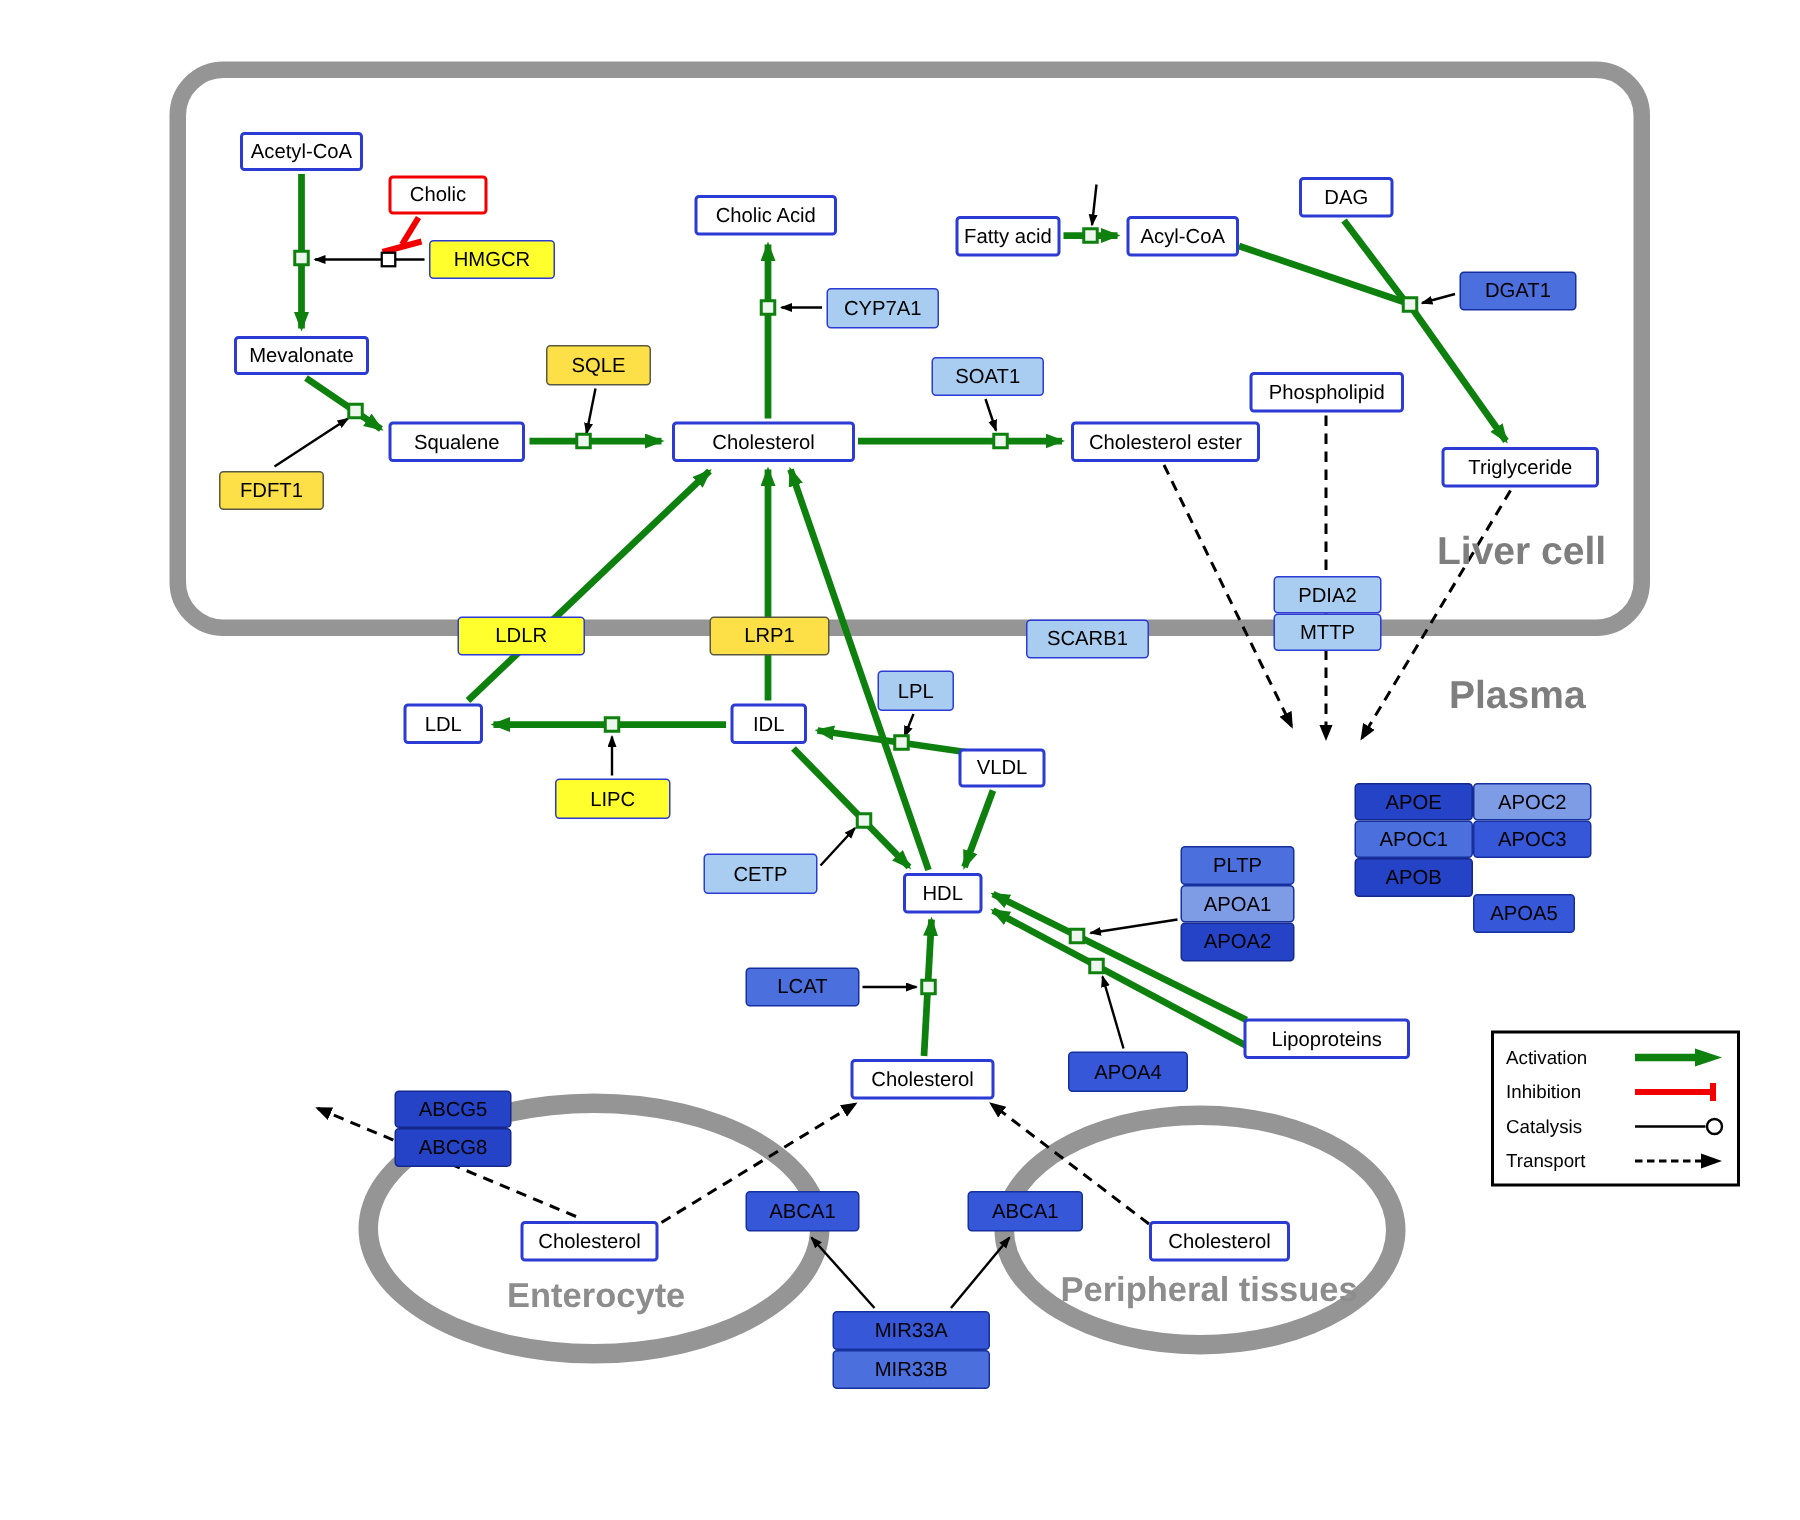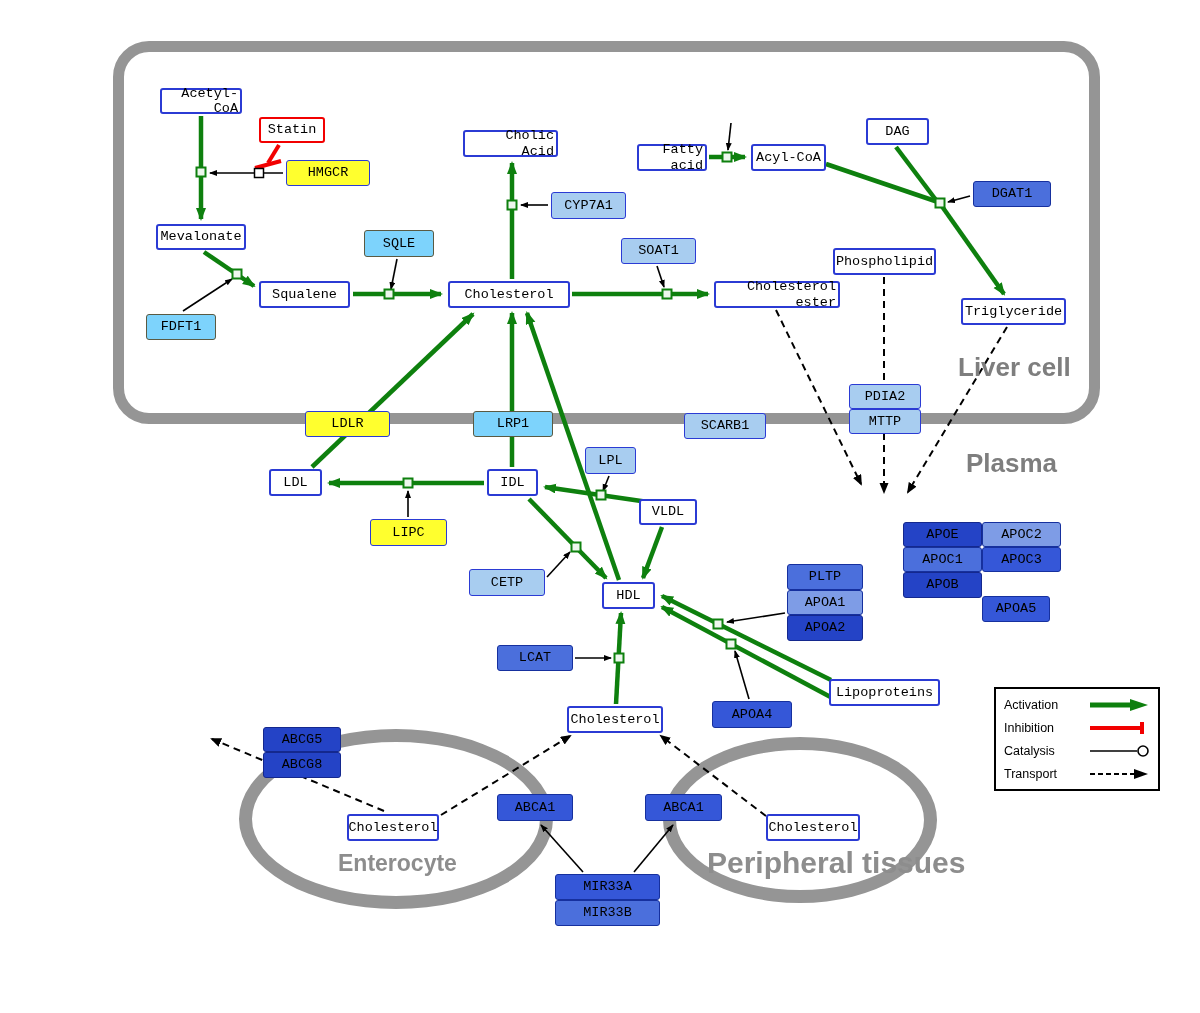--- a/index.html
+++ b/index.html
@@ -5,25 +5,25 @@
   html,body{margin:0;padding:0;background:#fff;}
   #canvas{position:relative;width:1200px;height:1013px;background:#fff;overflow:hidden;
           font-family:"Liberation Sans",sans-serif;}
   .cmp{position:absolute;box-sizing:border-box;z-index:1;background:transparent;}
   .cmp-rect{border:11px solid #959595;border-radius:36px;}
   .cmp-ellipse{border:13px solid #959595;border-radius:50%;}
   .cmp-label{position:absolute;z-index:3;font-weight:bold;color:#7e7e7e;white-space:nowrap;}
   #edges{position:absolute;left:0;top:0;z-index:2;pointer-events:none;}
   .node{position:absolute;display:flex;align-items:center;justify-content:center;text-align:right;
         font-size:13.5px;color:#000;box-sizing:border-box;border-radius:3px;z-index:3;line-height:1.12;
-        padding:0 2px;cursor:pointer;font-family:Liberation Mono, monospace;}
+        padding:0 2px;cursor:pointer;}
   .m   {background:#ffffff;border:2px solid #2b3bd4;}
   .drug{background:#ffffff;border:2.5px solid #f20000;}
   .gy  {background:#ffff2e;border:1.5px solid #2b3bd4;}
-  .gc  {background:#7dd3fc;border:1.5px solid #5a5a42;}
+  .gc  {background:#fde047;border:1.5px solid #5a5a42;}
   .gl  {background:#a8cdf0;border:1.5px solid #2b3bd4;}
   .gb  {background:#4b6fdc;border:1.5px solid #16309e;}
   .gsoft{background:#7e9ce6;border:1.5px solid #16309e;}
   .gs  {background:#3557d8;border:1.5px solid #16309e;}
   .gd  {background:#2443c6;border:1.5px solid #14288e;}
   #legend{position:absolute;left:994px;top:687px;width:166px;height:104px;border:2px solid #000;
           background:#fff;z-index:4;box-sizing:border-box;display:flex;flex-direction:column;
           justify-content:space-around;padding:4px 8px;}
   .legend-row{display:flex;justify-content:space-between;align-items:center;font-size:12.5px;color:#000;text-align:right;}
 </style>
@@ -32,21 +32,21 @@
 
 <div id="canvas">
 
   <div class="cmp cmp-rect" style="left:113px;top:41px;width:987px;height:383px;"></div>
   <div class="cmp cmp-ellipse" style="left:239px;top:729px;width:314px;height:180px;"></div>
   <div class="cmp cmp-ellipse" style="left:663px;top:737px;width:274px;height:166px;"></div>
 
   <div class="cmp-label" style="left:958px;top:352px;font-size:26px;">Liver cell</div>
   <div class="cmp-label" style="left:966px;top:448px;font-size:26px;">Plasma</div>
   <div class="cmp-label" style="left:338px;top:850px;font-size:23px;color:#8d8d8d;">Enterocyte</div>
-  <div class="cmp-label" style="left:707px;top:846px;font-size:30px;color:#8d8d8d;">Peripheral tissues</div>
+  <div class="cmp-label" style="left:707px;top:846px;font-size:23px;color:#8d8d8d;">Peripheral tissues</div>
 
   <svg id="edges" width="1200" height="1013" viewBox="0 0 1200 1013">
     <defs>
       <marker id="ag" markerUnits="userSpaceOnUse" markerWidth="16" markerHeight="12" refX="11" refY="5" orient="auto">
         <path d="M0,0 L13,5 L0,10 z" fill="#0e800e"></path>
       </marker>
       <marker id="ab" markerUnits="userSpaceOnUse" markerWidth="10" markerHeight="8" refX="7" refY="3" orient="auto">
         <path d="M0,0 L8,3 L0,6 z" fill="#000"></path>
       </marker>
       <marker id="ad" markerUnits="userSpaceOnUse" markerWidth="13" markerHeight="10" refX="9" refY="4.5" orient="auto">
@@ -120,21 +120,21 @@
       <rect x="596.5" y="490.5" width="9" height="9"></rect>
       <rect x="571.5" y="542.5" width="9" height="9"></rect>
       <rect x="614.5" y="653.5" width="9" height="9"></rect>
       <rect x="713.5" y="619.5" width="9" height="9"></rect>
       <rect x="726.5" y="639.5" width="9" height="9"></rect>
     </g>
     <rect x="254.5" y="168.5" width="9" height="9" fill="#fff" stroke="#000" stroke-width="1.5"></rect>
   </svg>
 
   <div class="node m" style="left:160px;top:88px;width:82px;height:26px">Acetyl-CoA</div>
-  <div class="node drug" style="left:259px;top:117px;width:66px;height:26px">Statin</div>
+  <div class="node drug" style="left:259px;top:117px;width:66px;height:26px">Cholic</div>
   <div class="node gy" style="left:286px;top:160px;width:84px;height:26px">HMGCR</div>
   <div class="node m" style="left:156px;top:224px;width:90px;height:26px">Mevalonate</div>
   <div class="node gc" style="left:146px;top:314px;width:70px;height:26px">FDFT1</div>
   <div class="node m" style="left:259px;top:281px;width:91px;height:27px">Squalene</div>
   <div class="node gc" style="left:364px;top:230px;width:70px;height:27px">SQLE</div>
   <div class="node m" style="left:448px;top:281px;width:122px;height:27px">Cholesterol</div>
   <div class="node m" style="left:463px;top:130px;width:95px;height:27px">Cholic Acid</div>
   <div class="node gl" style="left:551px;top:192px;width:75px;height:27px">CYP7A1</div>
   <div class="node gl" style="left:621px;top:238px;width:75px;height:26px">SOAT1</div>
   <div class="node m" style="left:714px;top:281px;width:126px;height:27px">Cholesterol ester</div>

